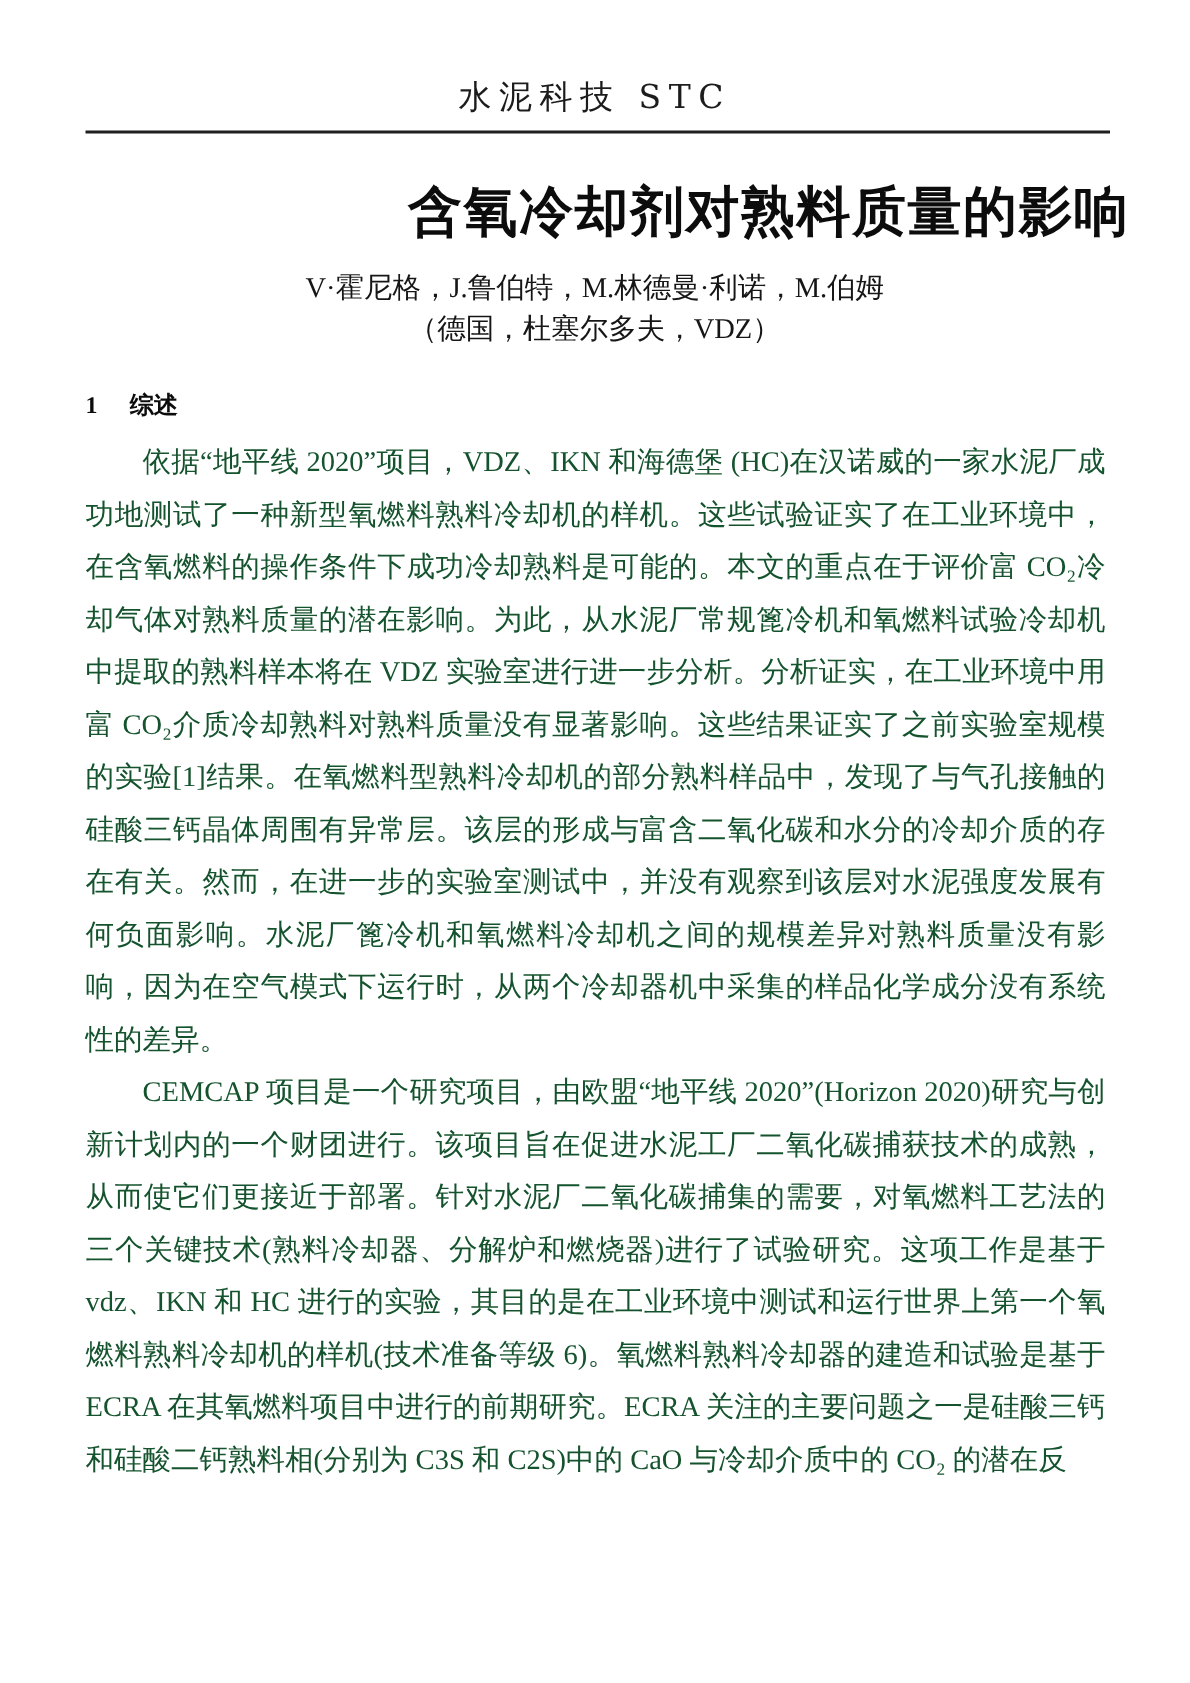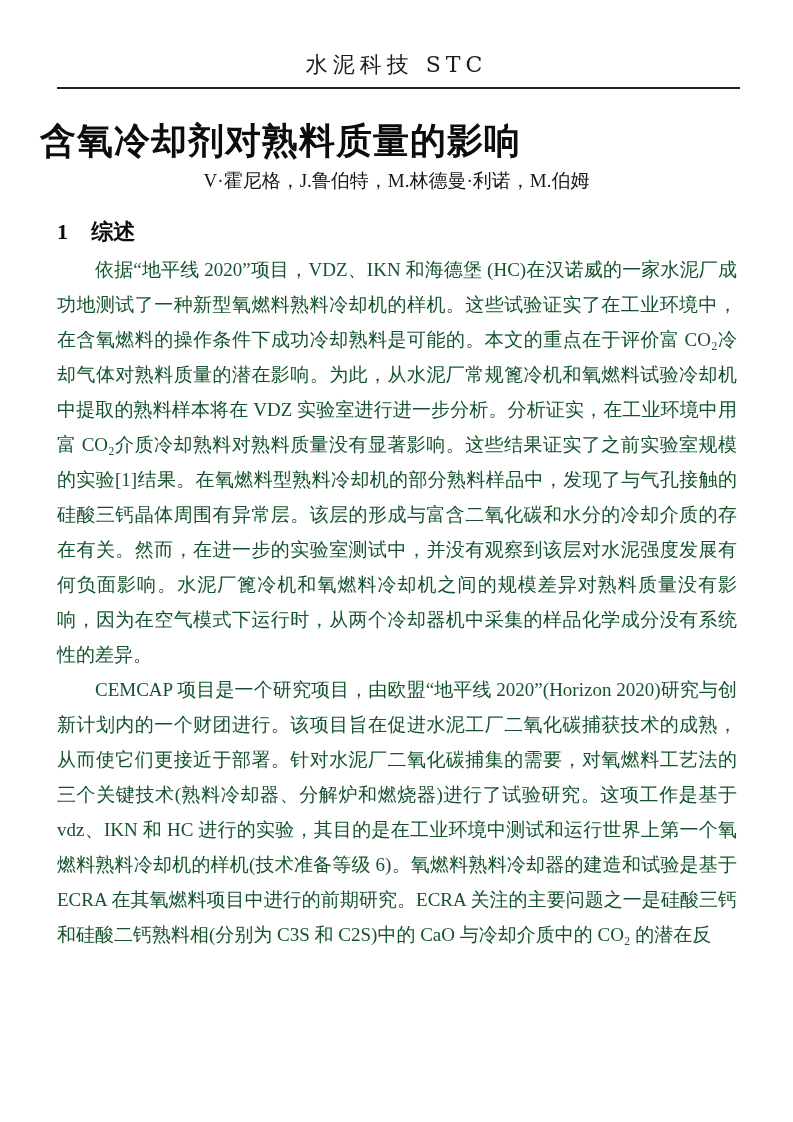--- a/index.html
+++ b/index.html
@@ -27,50 +27,50 @@
     font-family: "DejaVu Serif", "Liberation Serif", serif;
   }
   .head-rule {
     margin: 7px 53px 0 57px;
     border-top: 2px solid #1f1f1f;
     height: 0;
   }
   
   .title {
     margin: 30px 40px 0 40px;
-    text-align: left;
+    text-align: right;
     font-family: "Liberation Sans", "DejaVu Sans", sans-serif;
     font-weight: 700;
     font-size: 36px;
     line-height: 44px;
     letter-spacing: 1px;
     color: #0c0c0c;
   }
   .authors {
-    margin-top: 4px;
+    margin-top: 16px;
     text-align: center;
     font-size: 19px;
     line-height: 27px;
     color: #161616;
   }
   .affiliation {
     text-align: center;
     font-size: 19px;
     line-height: 27px;
     color: #161616;
   }
   
   .content {
     margin: 0 56px 0 57px;
   }
   .sec-heading {
     margin: 23px 0 5px 0;
     font-family: "Liberation Sans", "DejaVu Sans", sans-serif;
     font-weight: 700;
-    font-size: 22px;
+    font-size: 16px;
     line-height: 30px;
     color: #0c0c0c;
   }
   .sec-heading .sec-num {
     display: inline-block;
     margin-right: 17px;
     font-family: "Liberation Serif", "DejaVu Serif", serif;
     font-weight: 700;
   }
   .body-para {
@@ -123,20 +123,21 @@
   <div class="running-head">
     <span>水泥科技 STC</span>
   </div>
 
   <div class="head-rule"></div>
 
   <h1 class="title">含氧冷却剂对熟料质量的影响</h1>
 
   <div class="authors">V·霍尼格，J.鲁伯特，M.林德曼·利诺，M.伯姆</div>
 
+  <div class="affiliation">（德国，杜塞尔多夫，VDZ）</div>
 
   <div class="content">
 
     <section class="sec-1">
       <h2 class="sec-heading">
         <span class="sec-num">1</span>
         <span class="sec-title">综述</span>
       </h2>
       <p class="body-para">依据“地平线 2020”项目，VDZ、IKN 和海德堡 (HC)在汉诺威的一家水泥厂成功地测试了一种新型氧燃料熟料冷却机的样机。这些试验证实了在工业环境中，在含氧燃料的操作条件下成功冷却熟料是可能的。本文的重点在于评价富 CO₂冷却气体对熟料质量的潜在影响。为此，从水泥厂常规篦冷机和氧燃料试验冷却机中提取的熟料样本将在 VDZ 实验室进行进一步分析。分析证实，在工业环境中用富 CO₂介质冷却熟料对熟料质量没有显著影响。这些结果证实了之前实验室规模的实验[1]结果。在氧燃料型熟料冷却机的部分熟料样品中，发现了与气孔接触的硅酸三钙晶体周围有异常层。该层的形成与富含二氧化碳和水分的冷却介质的存在有关。然而，在进一步的实验室测试中，并没有观察到该层对水泥强度发展有何负面影响。水泥厂篦冷机和氧燃料冷却机之间的规模差异对熟料质量没有影响，因为在空气模式下运行时，从两个冷却器机中采集的样品化学成分没有系统性的差异。</p>
     </section>

